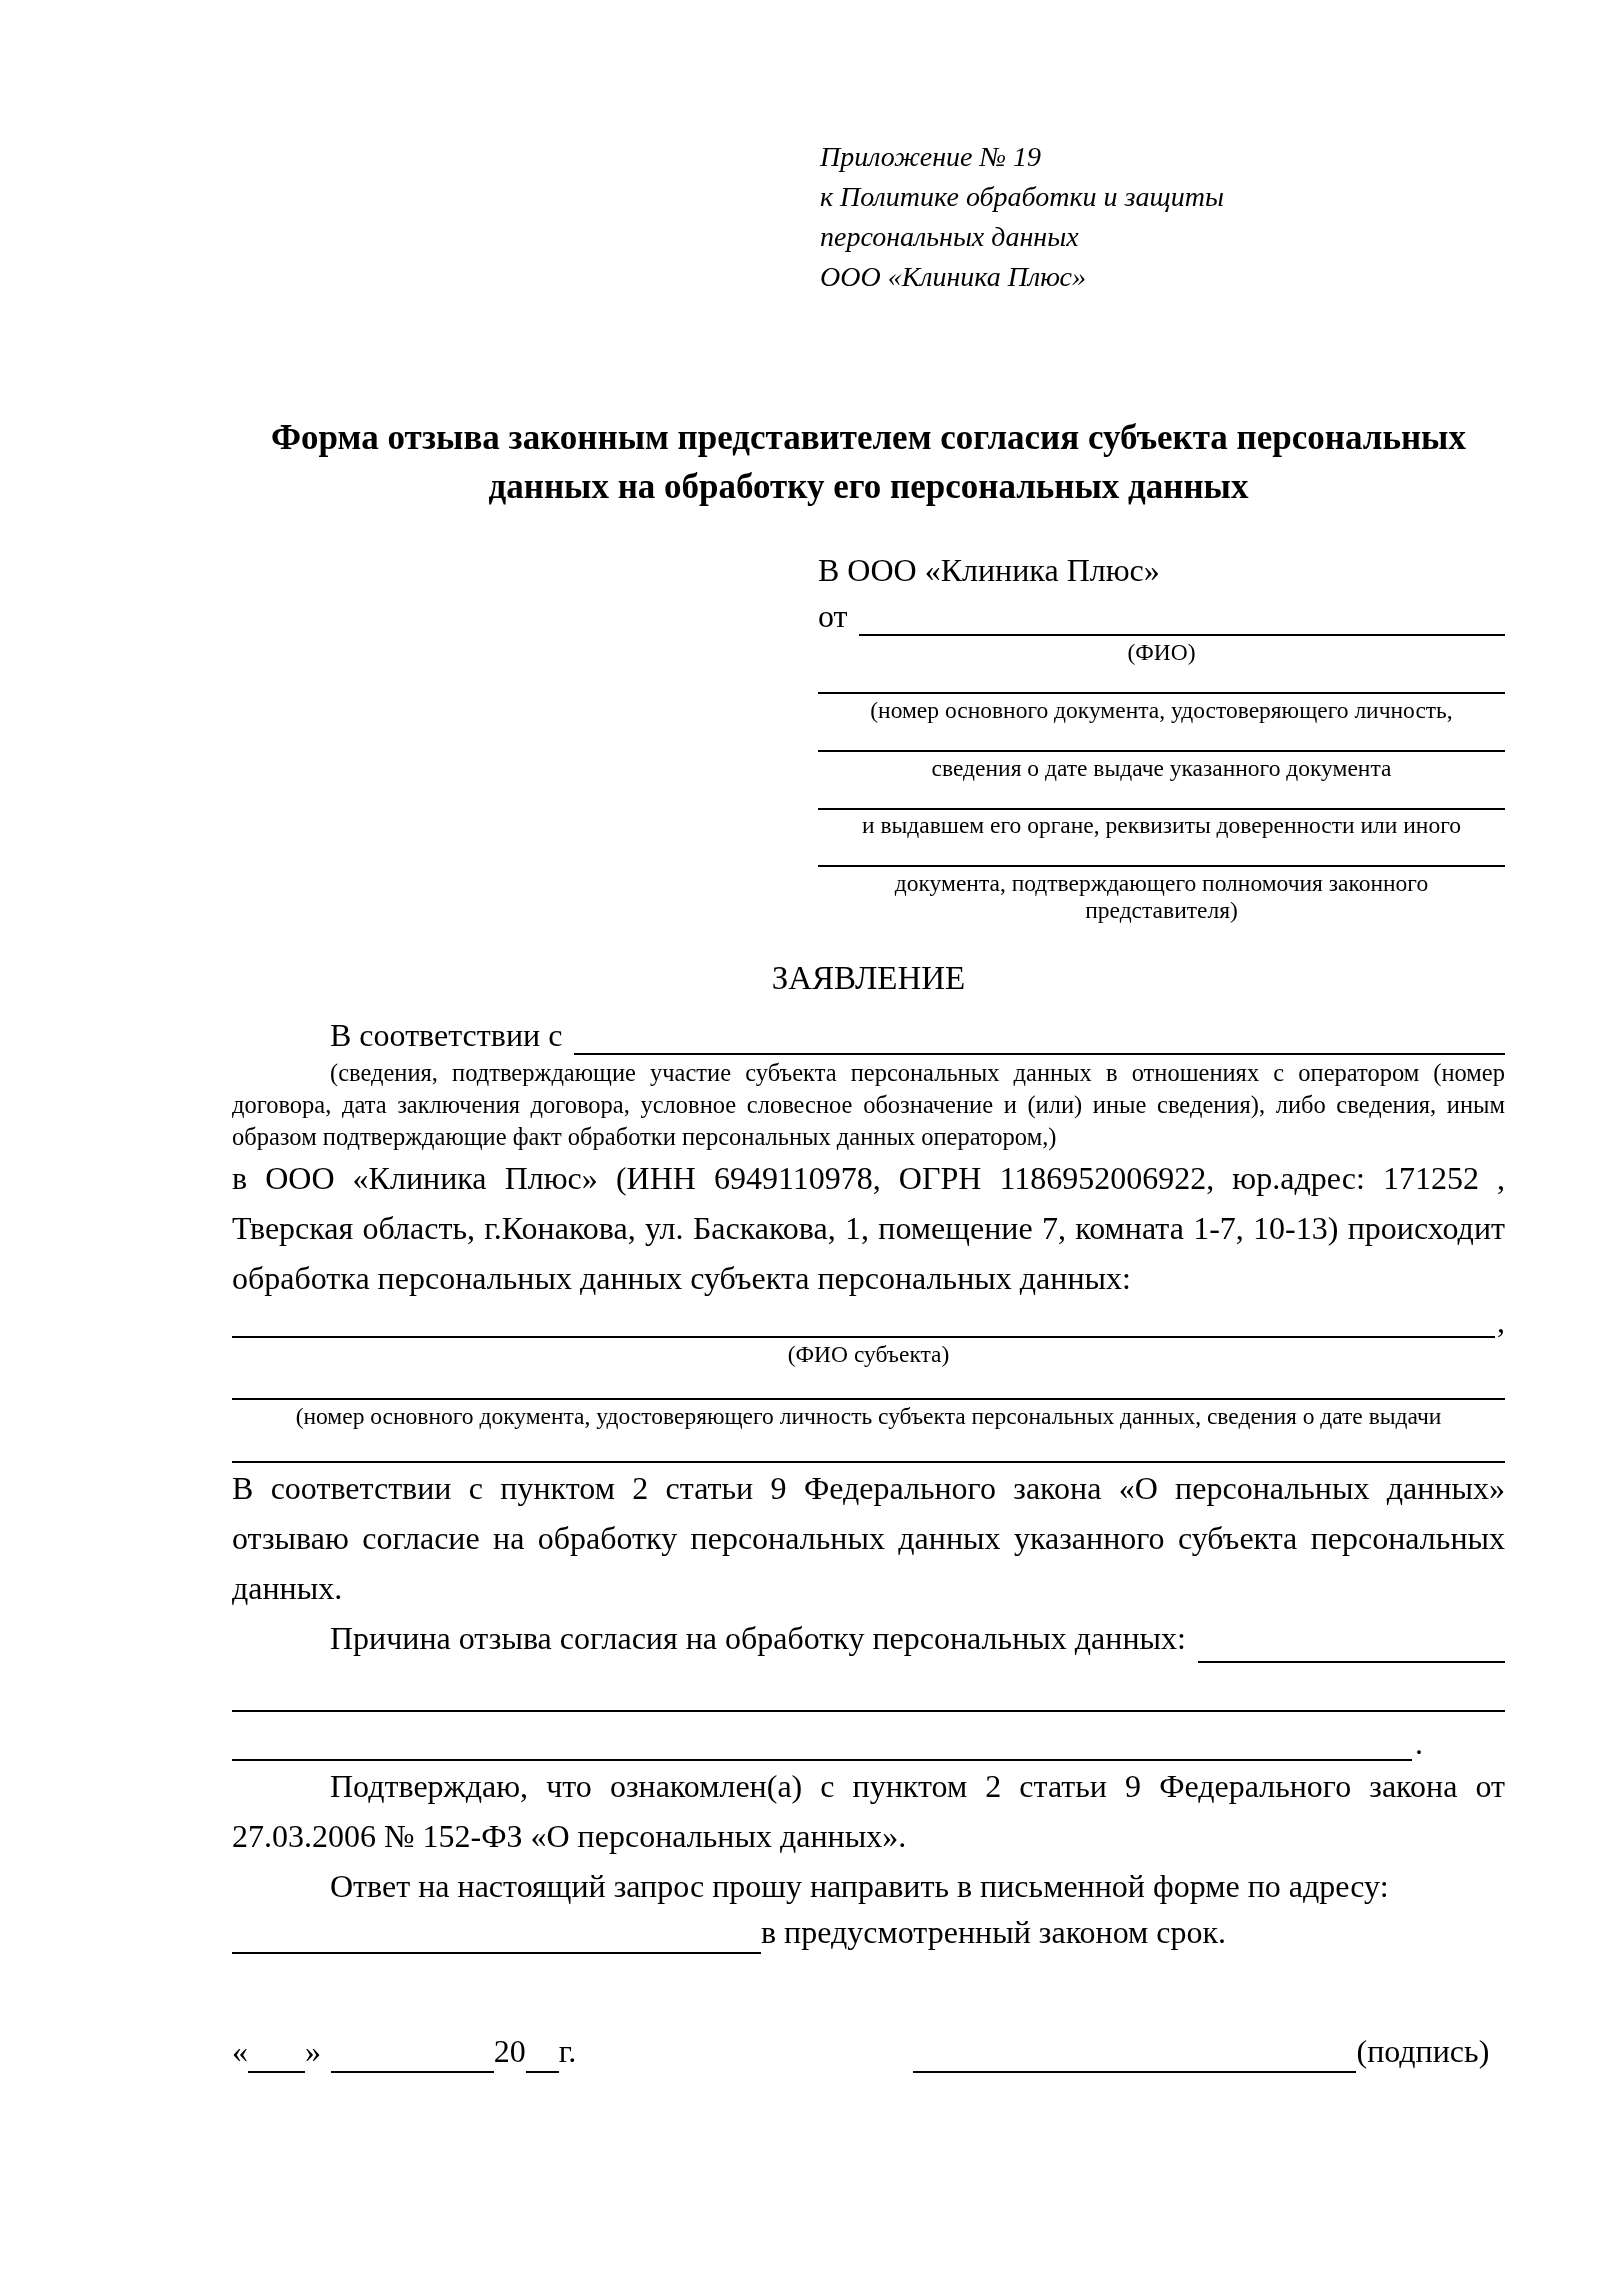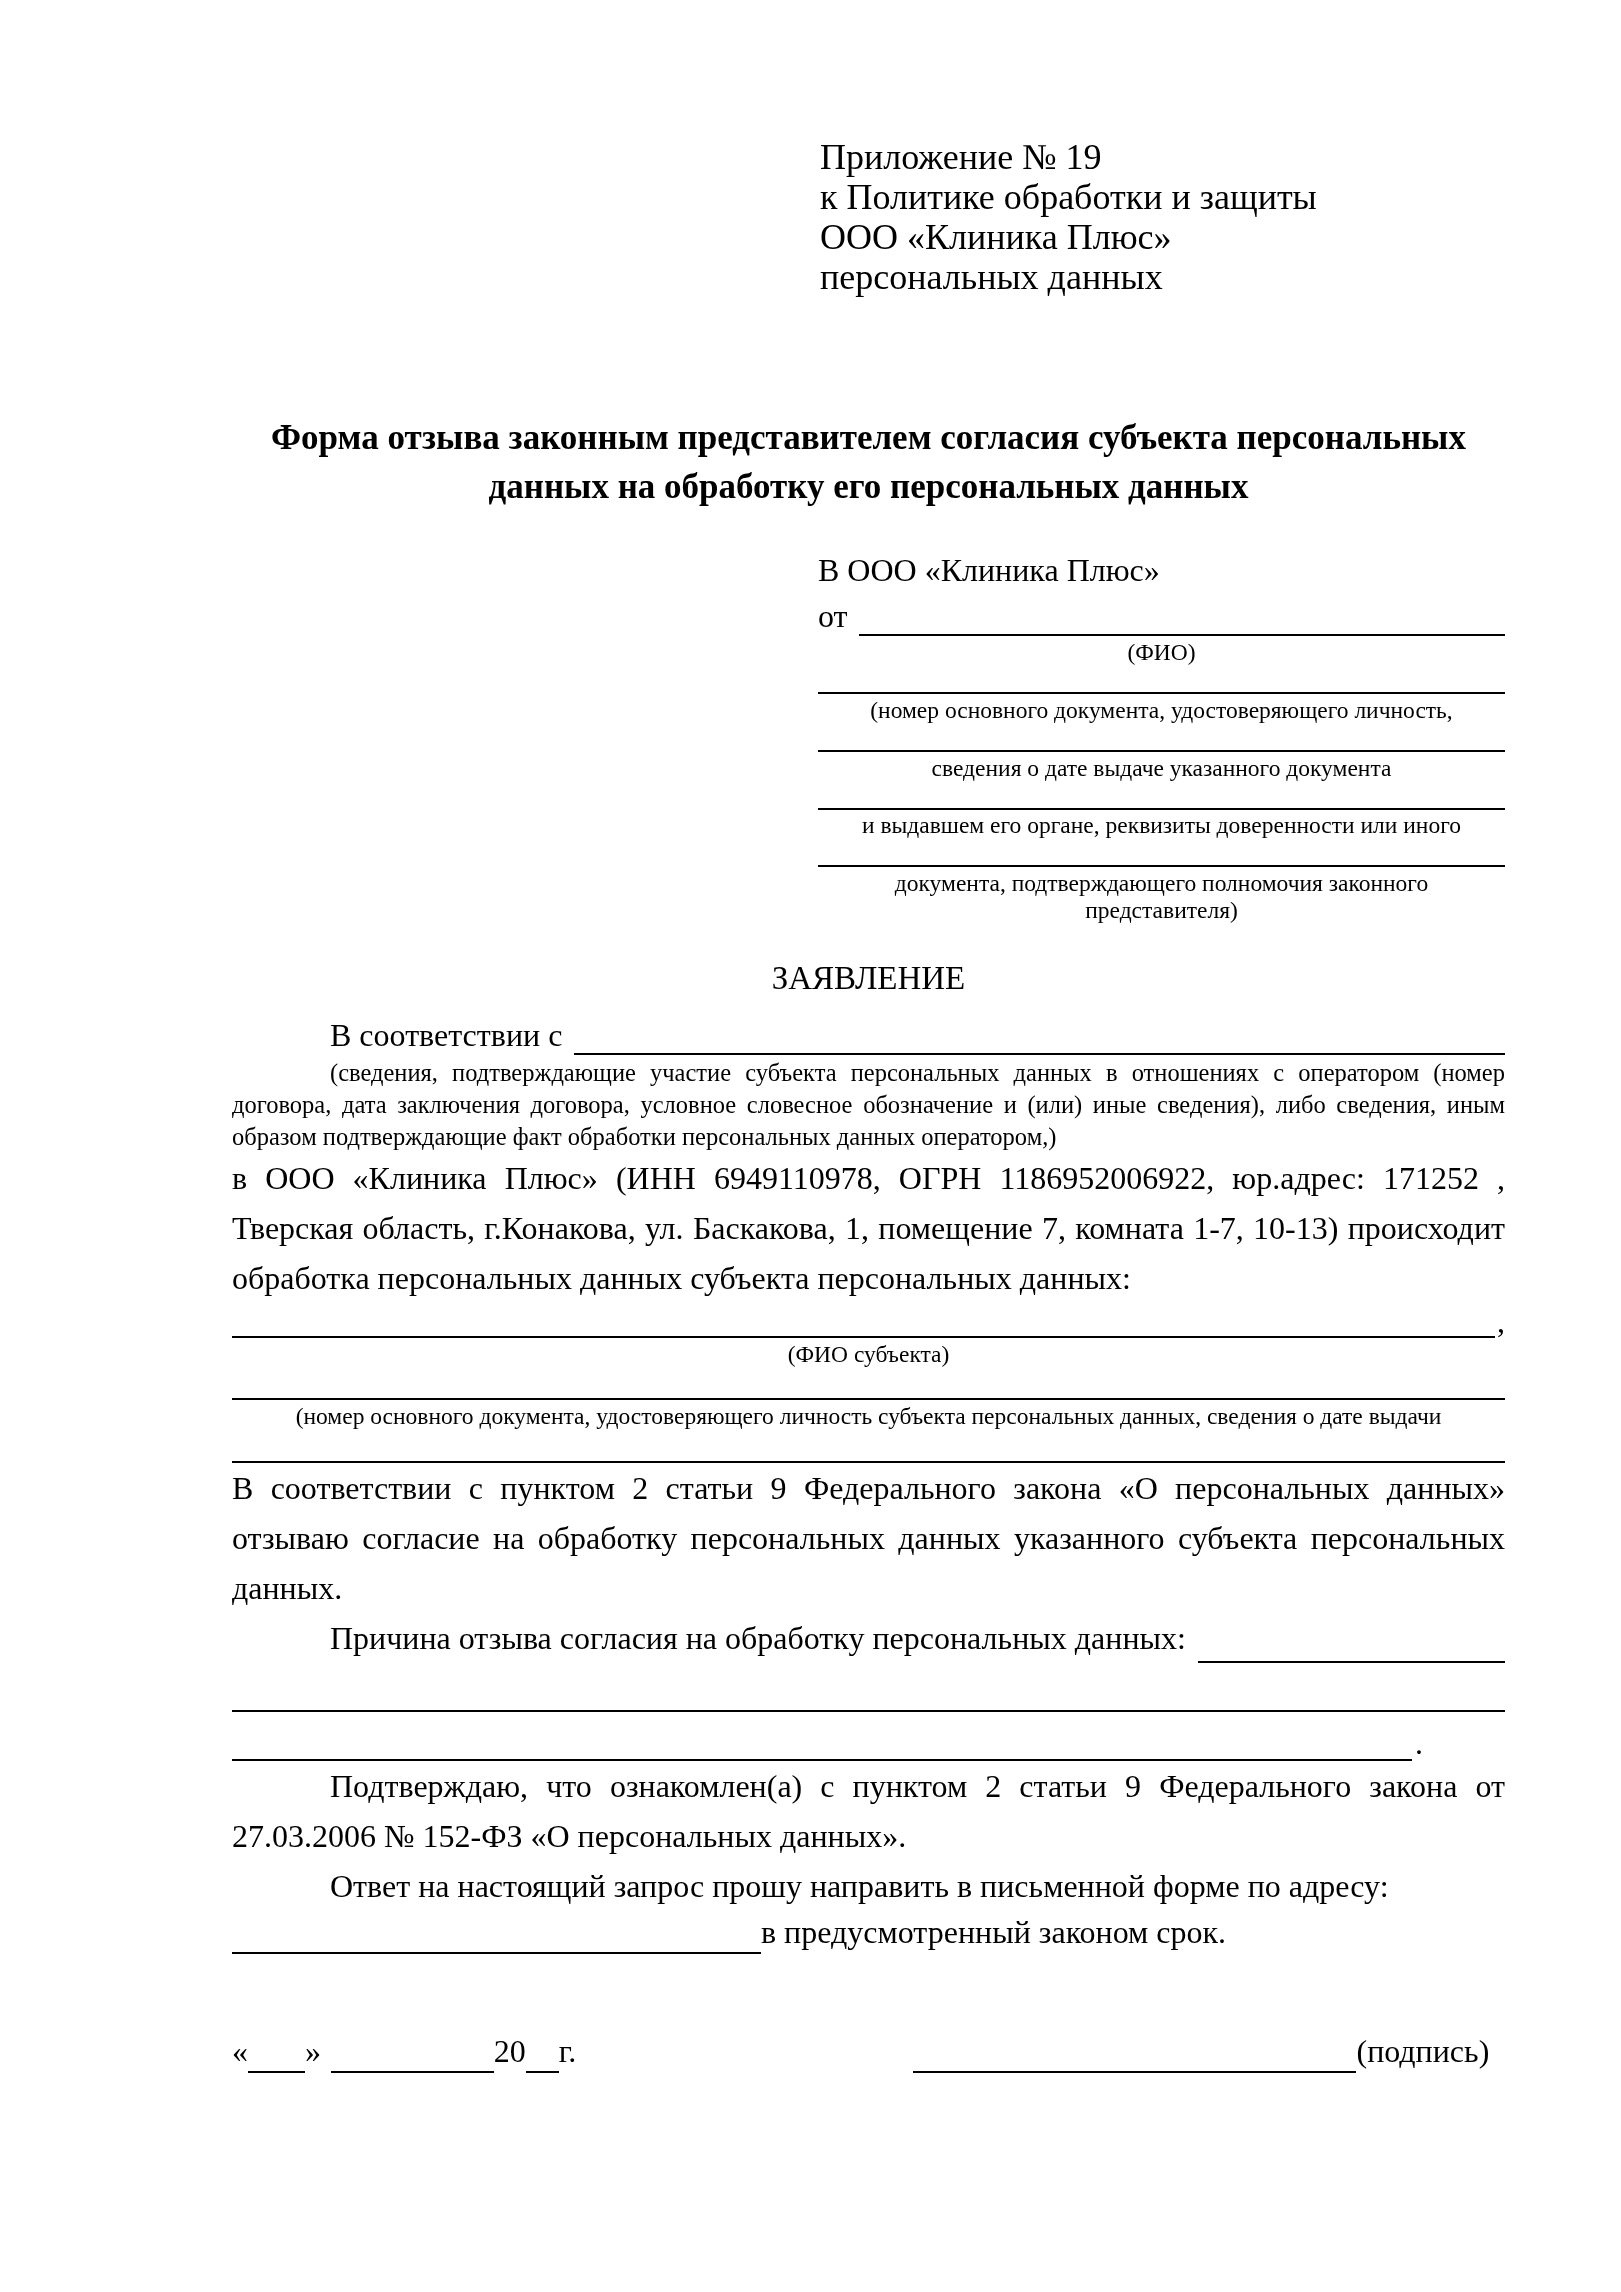--- a/index.html
+++ b/index.html
@@ -7,21 +7,21 @@
     position:relative;
     width:1621px;height:2293px;
     background:#ffffff;
     margin:0 auto;
     box-sizing:border-box;
     padding:137px 116px 0 232px;
     font-family:"Liberation Serif","DejaVu Serif",serif;
     color:#000;
     font-size:32px;
   }
-  .appendix{margin-left:588px;font-size:36px;line-height:40px;}
+  .appendix{margin-left:588px;font-size:28px;line-height:40px;font-style:italic;}
   .doc-title{margin-top:116px;text-align:center;font-weight:bold;font-size:35px;line-height:49px;}
   .recipient{margin-top:37px;margin-left:586px;}
   .recipient .to-line{line-height:45px;}
   .from-row{display:flex;align-items:flex-end;margin-top:3.9px;}
   .from-row .lbl{padding-right:11.8px;line-height:39px;}
   .uline{border-bottom:2.9px solid #000;}
   .from-row .uline{flex:1;height:35px;}
   .cap{font-size:23.5px;line-height:26.5px;text-align:center;padding-top:2.9px;}
   .rfield .blank{height:26.5px;border-bottom:2.9px solid #000;}
   .statement-heading{margin-top:34px;text-align:center;font-size:33px;line-height:43px;}
@@ -54,22 +54,22 @@
   .ln-sign{width:443px;}
 </style>
 </head>
 <body>
 
 <div class="page">
 
   <div class="appendix">
     <div>Приложение № 19</div>
     <div>к Политике обработки и защиты</div>
+    <div>персональных данных</div>
     <div>ООО «Клиника Плюс»</div>
-    <div>персональных данных</div>
   </div>
 
   <div class="doc-title">Форма отзыва законным представителем согласия субъекта персональных данных на обработку его персональных данных</div>
 
   <div class="recipient">
     <div class="to-line">В ООО «Клиника Плюс»</div>
     <div class="from-row">
       <span class="lbl">от</span>
       <div class="uline"></div>
     </div>

